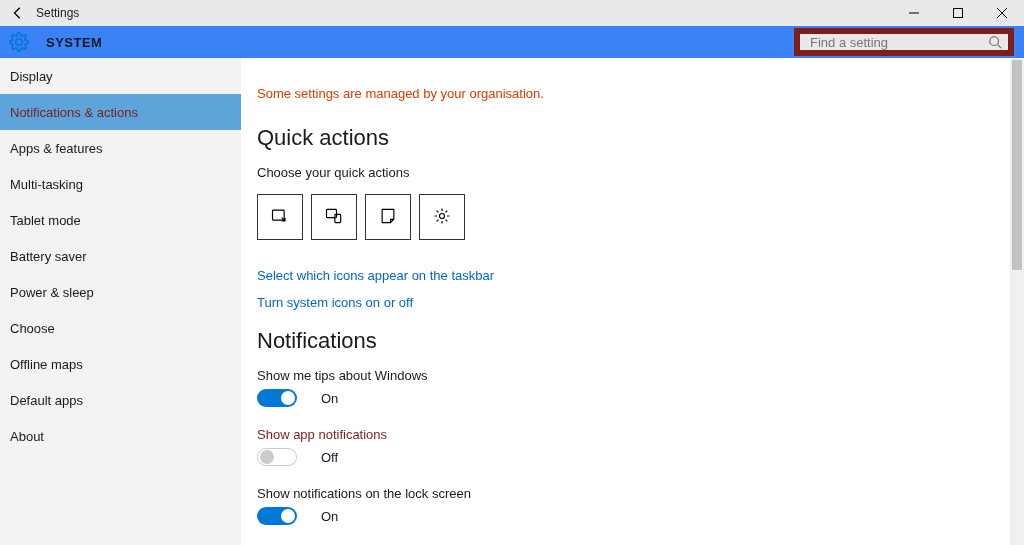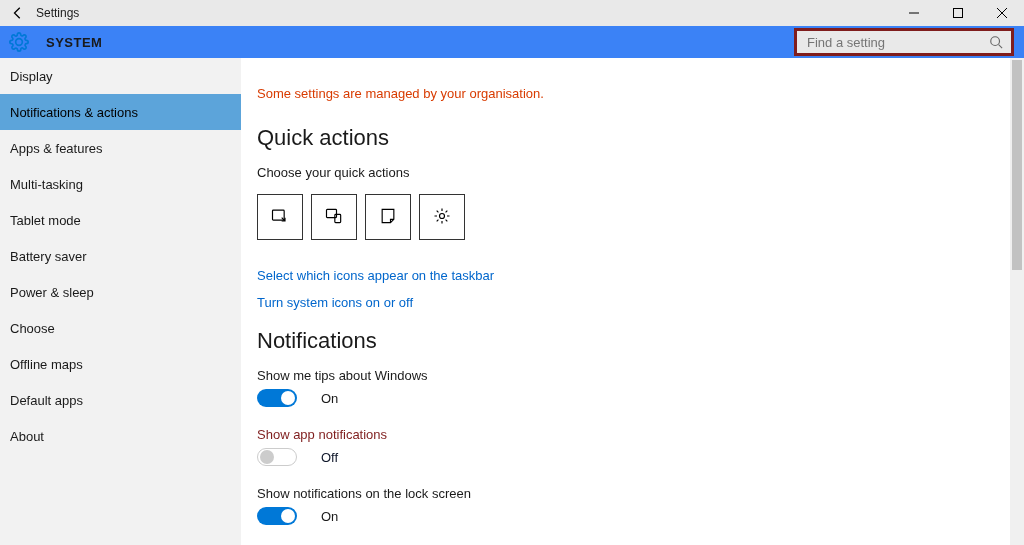--- a/index.html
+++ b/index.html
@@ -6,27 +6,27 @@
   html, body { margin:0; padding:0; font-family: "Segoe UI", Arial, sans-serif; font-size:13px; color:#1a1a1a; background:#fff; height:545px; width:1024px; overflow:hidden;}
   .titlebar { height:26px; display:flex; align-items:center; padding:0 0 0 8px; background:#e9e9e9; }
   .titlebar .back { width:20px; height:20px; display:flex; align-items:center; justify-content:center; cursor:pointer;}
   .titlebar .title { margin-left:8px; font-size:12px; }
   .titlebar .spacer { flex:1; }
   .winbtn { width:44px; height:26px; display:flex; align-items:center; justify-content:center; cursor:pointer;}
   .header { height:32px; background:#3b82f6; display:flex; align-items:center; padding:0 10px 0 8px; }
   .header .gear { width:22px; height:22px; color:#0078d7; display:flex; align-items:center; justify-content:center;}
   .header .system { margin-left:16px; font-size:13px; font-weight:600; letter-spacing:0.5px;}
   .header .spacer { flex:1; }
-  .searchbox { width:220px; height:28px; border:3px solid #7f1d1d; display:flex; align-items:center; padding:0 8px; color:#666; background:#e9e9e9;}
+  .searchbox { width:220px; height:28px; border:6px solid #7f1d1d; display:flex; align-items:center; padding:0 8px; color:#666; background:#e9e9e9;}
   .searchbox input { flex:1; border:none; background:transparent; outline:none; font-size:13px; color:#333;}
   .searchbox .sicon { width:14px; height:14px; color:#666;}
   .body { display:flex; height:calc(545px - 58px); }
   .sidebar { width:241px; background:#f2f2f2; }
   .sidebar .item { height:36px; display:flex; align-items:center; padding-left:10px; font-size:13px; cursor:pointer;}
-  .sidebar .item.selected { background:#5ca4da; color:#000000; }
+  .sidebar .item.selected { background:#5ca4da; color:#7f1d1d; }
   .content-wrap { flex:1; position:relative; }
   .content { position:absolute; left:0; right:14px; top:0; bottom:0; overflow:hidden; padding:28px 16px 0 16px;}
   .scrollbar { position:absolute; right:0; top:0; bottom:0; width:14px; background:#f0f0f0;}
   .scrollbar .thumb { position:absolute; left:2px; right:2px; top:2px; height:210px; background:#c2c2c2; }
   .managed { color:#d83b01; font-size:13px; margin-bottom:24px;}
   h2.sect { font-weight:400; font-size:22px; margin:0 0 14px 0; }
   .subtitle { font-size:13px; margin-bottom:14px; }
   .tiles { display:flex; gap:8px; margin-bottom:28px;}
   .tile { width:46px; height:46px; border:1px solid #333; display:flex; align-items:center; justify-content:center; cursor:pointer;}
   .tile svg { width:20px; height:20px; }

